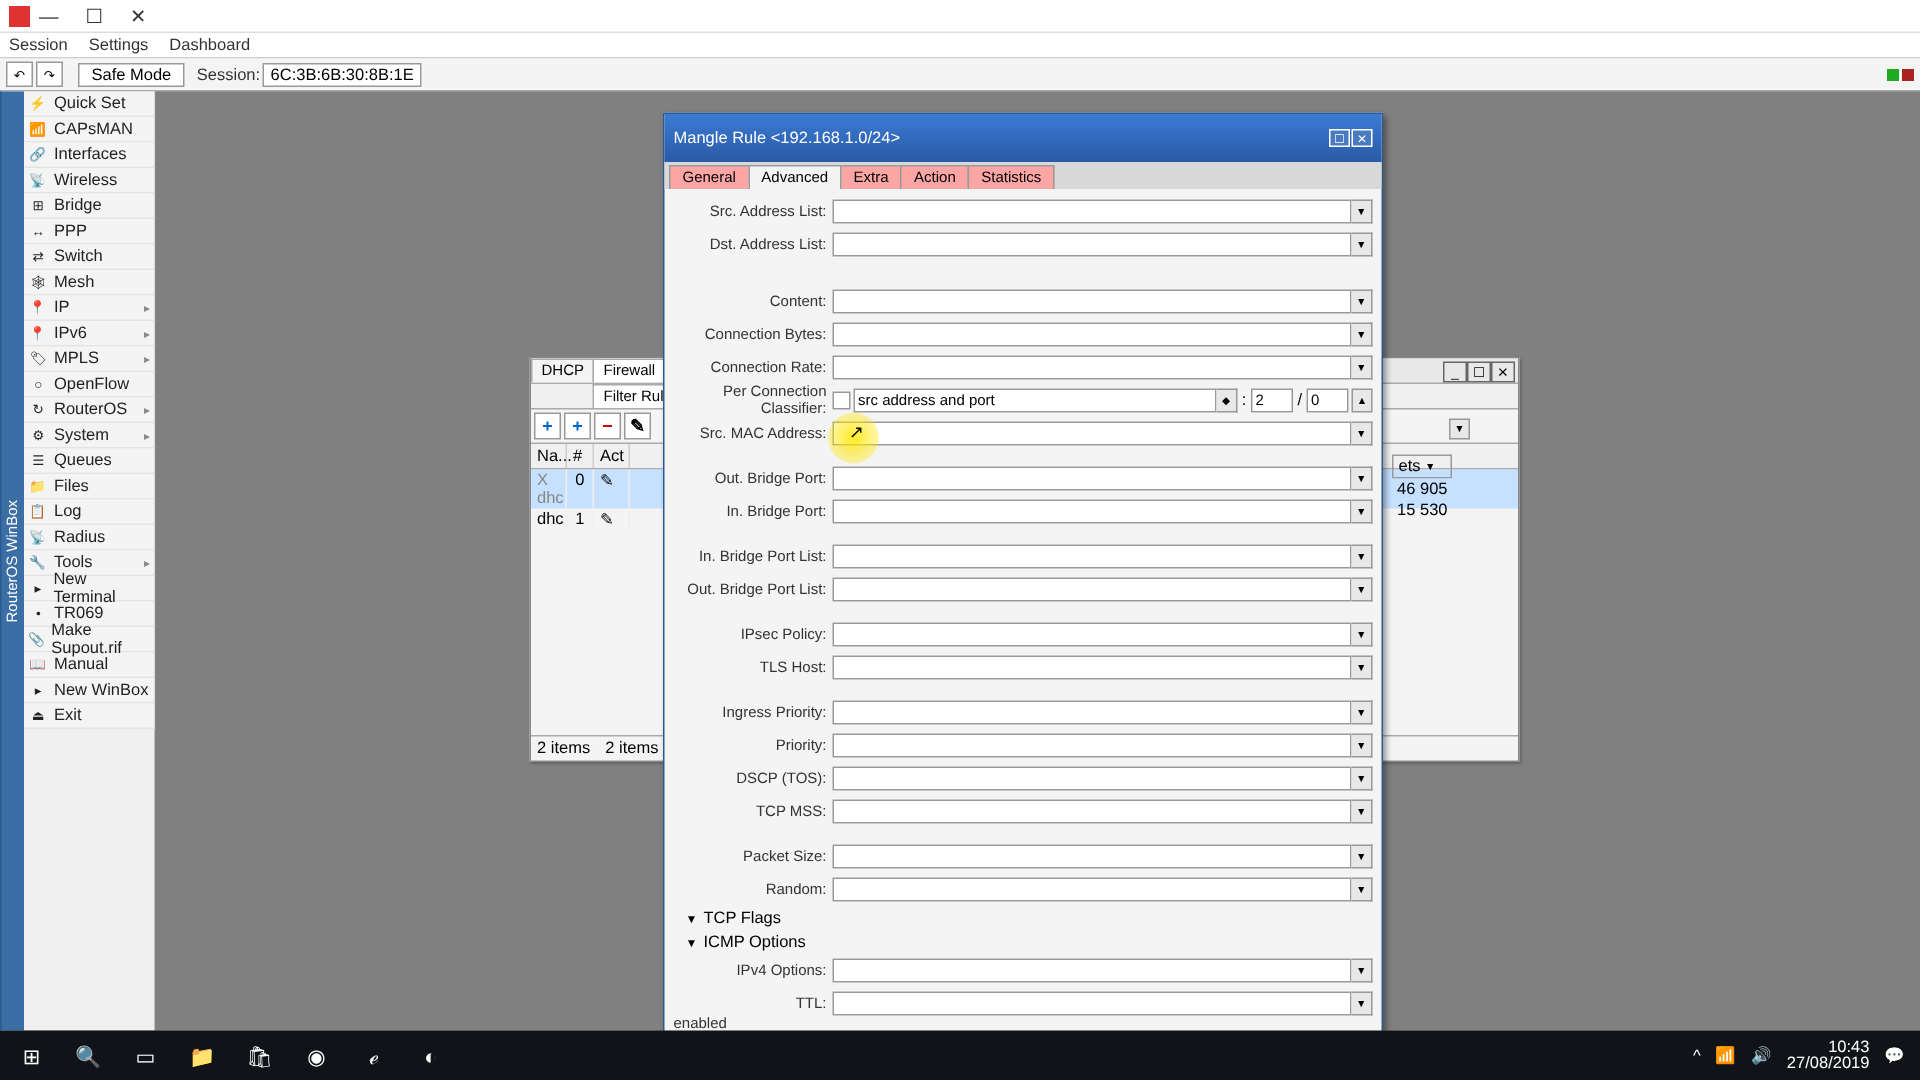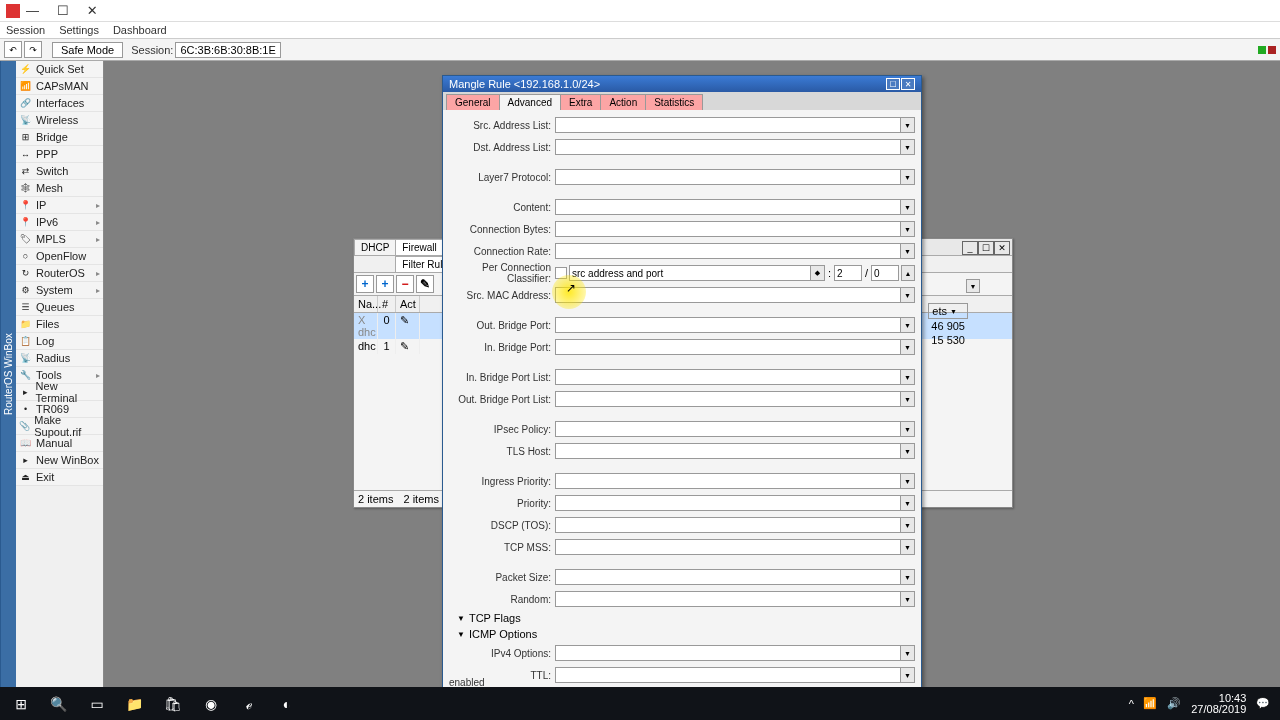--- a/index.html
+++ b/index.html
@@ -53,21 +53,21 @@
 .winback .gridrow.sel { background: #c6e0ff; }
 .winback .status { position: absolute; bottom: 0; left: 0; right: 0; font-size: 10px; padding: 2px 4px; border-top: 1px solid #aaa; display: flex; }
 .winback .status span:nth-child(2){margin-left: 10px;}
 .winback .wcontrols { position: absolute; top: 2px; right: 2px; display: flex; gap: 0; }
 .winback .wcontrols .wc { width: 16px; height: 14px; border: 1px solid #666; background: #e8e8e8; font-size: 9px; display: flex; align-items: center; justify-content: center; }
 .winback .rightcol { position: absolute; right: 32px; top: 40px; display: flex; gap: 2px; align-items: center; }
 .winback .rdata { position: absolute; right: 44px; top: 64px; font-size: 10px; text-align: right; }
 
 
 .dialog { position: absolute; left: 338px; top: 14px; width: 480px; height: 616px; background: #f4f4f4; border: 1px solid #2a5a8f; box-shadow: 2px 2px 4px rgba(0,0,0,.4); }
-.dialog .dtitle { height: 16px; background: linear-gradient(#3b7bd5,#2a5aa5); color: #fff; font-size: 10px; padding: 1px 6px; display: flex; align-items: center; }
+.dialog .dtitle { height: 32px; background: linear-gradient(#3b7bd5,#2a5aa5); color: #fff; font-size: 10px; padding: 1px 6px; display: flex; align-items: center; }
 .dialog .dtitle .dcontrols { margin-left: auto; display: flex; }
 .dialog .dtitle .dcontrols .dc { width: 14px; height: 12px; border: 1px solid #fff; background: #4a7ac0; margin-left: 1px; font-size: 8px; display: flex; align-items: center; justify-content: center; }
 .dialog .dtabs { display: flex; background: #d8d8d8; padding-top: 2px; padding-left: 3px; }
 .dialog .dtabs .dtab { padding: 2px 8px; border: 1px solid #999; border-bottom: none; background: #fca5a5; font-size: 10px; margin-right: -1px; }
 .dialog .dtabs .dtab.active { background: #f4f4f4; position: relative; z-index: 1; }
 .dialog .dbody { display: flex; height: 580px; }
 .dialog .form { flex: 1; padding: 6px 6px; display: flex; flex-direction: column; gap: 4px; overflow-y: auto; }
 .dialog .frow { display: flex; align-items: center; height: 18px; }
 .dialog .flab { width: 106px; text-align: right; padding-right: 4px; font-size: 10px; color: #333; }
 .dialog .finput { flex: 1; height: 16px; border: 1px solid #999; background: #fff; font-size: 10px; padding: 0 2px; }
@@ -310,25 +310,20 @@
               <div class="flab">Src. Address List:</div>
               <input class="finput" style="">
               <div class="fdrop">▼</div>
             </div>
             <div class="frow">
               <div class="flab">Dst. Address List:</div>
               <input class="finput" style="">
               <div class="fdrop">▼</div>
             </div>
             <div class="gap"></div>
-            <div class="frow">
-              <div class="flab">Layer7 Protocol:</div>
-              <input class="finput" style="">
-              <div class="fdrop">▼</div>
-            </div>
             <div class="gap"></div>
             <div class="frow">
               <div class="flab">Content:</div>
               <input class="finput" style="">
               <div class="fdrop">▼</div>
             </div>
             <div class="frow">
               <div class="flab">Connection Bytes:</div>
               <input class="finput" style="">
               <div class="fdrop">▼</div>

